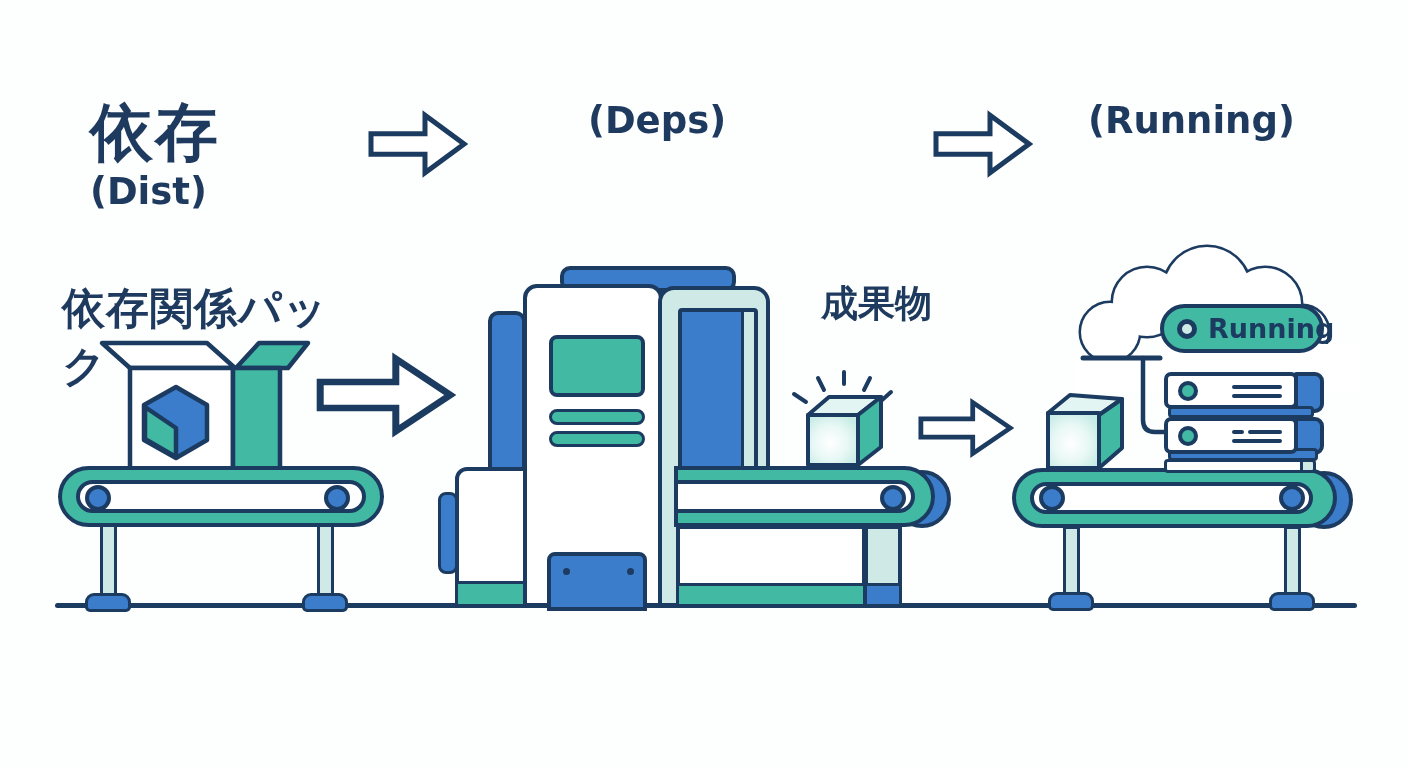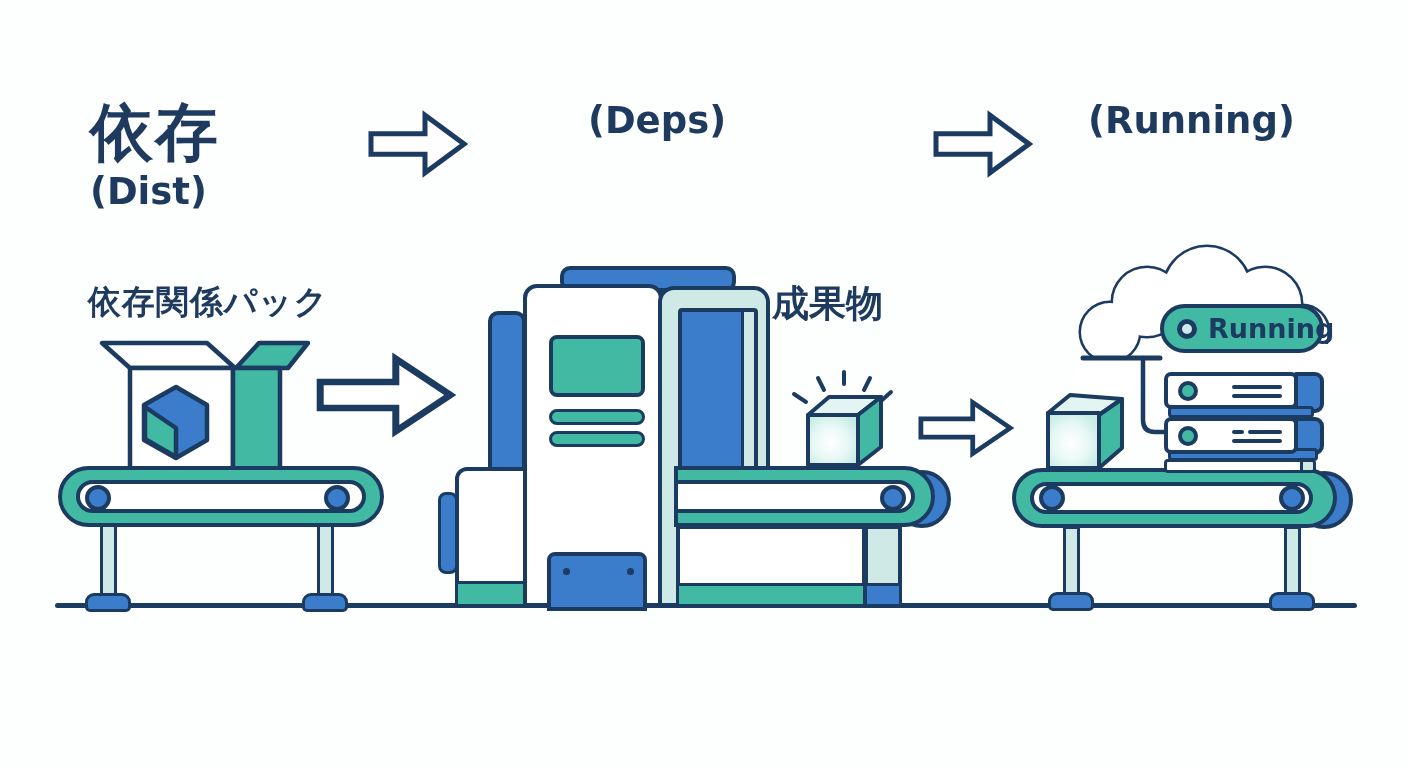--- a/index.html
+++ b/index.html
@@ -7,22 +7,22 @@
     --mintlight:#e8f8f5; --bg:#fdfefe; --text:#1e3a5e;
   }
   *{box-sizing:border-box;margin:0;padding:0}
   body{background:#fff;font-family:"DejaVu Sans","Liberation Sans",sans-serif}
   .canvas{position:relative;width:1408px;height:768px;background:var(--bg);overflow:hidden;color:var(--text)}
   .abs{position:absolute}
   
   .stage-title{text-align:left}
   .stage-title .jp{font-size:63px;font-weight:800;line-height:1.12;letter-spacing:2px;color:var(--text)}
   .stage-title .en{font-size:37px;font-weight:700;margin-top:1px;color:var(--text)}
-  .pack-label{font-size:33px;font-weight:800;text-align:center;letter-spacing:1px;color:var(--text)}
-  .dist-label{text-align:left}
+  .pack-label{font-size:43px;font-weight:800;text-align:left;letter-spacing:1px;color:var(--text)}
+  .dist-label{text-align:right}
   .dist-label .jp{font-size:37px;font-weight:800;line-height:1.1;color:var(--text)}
   .dist-label .en{font-size:27px;font-weight:700;margin-top:2px;color:var(--text)}
   
   .f-blue{background:var(--blue);border:4px solid var(--navy)}
   .f-teal{background:var(--teal);border:4px solid var(--navy)}
   .f-mint{background:var(--mint);border:4px solid var(--navy)}
   .f-white{background:#fff;border:4px solid var(--navy)}
   
   .pill-outer{background:var(--teal);border:4px solid var(--navy);border-radius:999px}
   .pill-inner{background:#fff;border:4px solid var(--navy);border-radius:999px}

